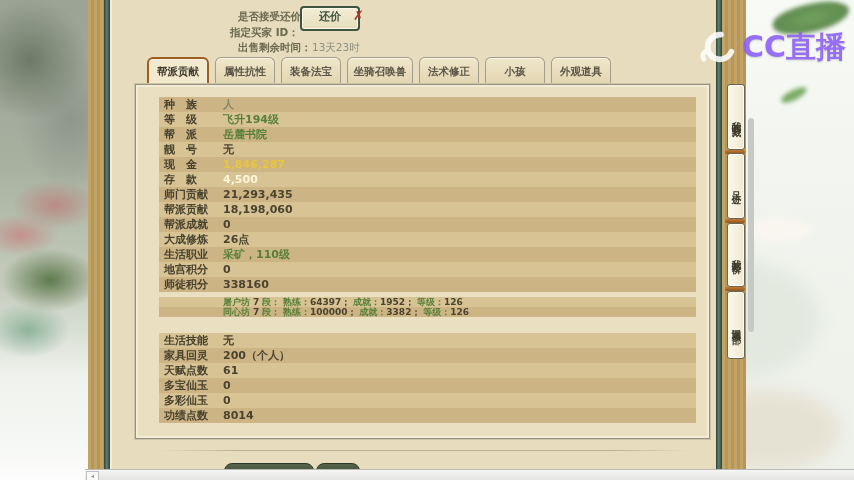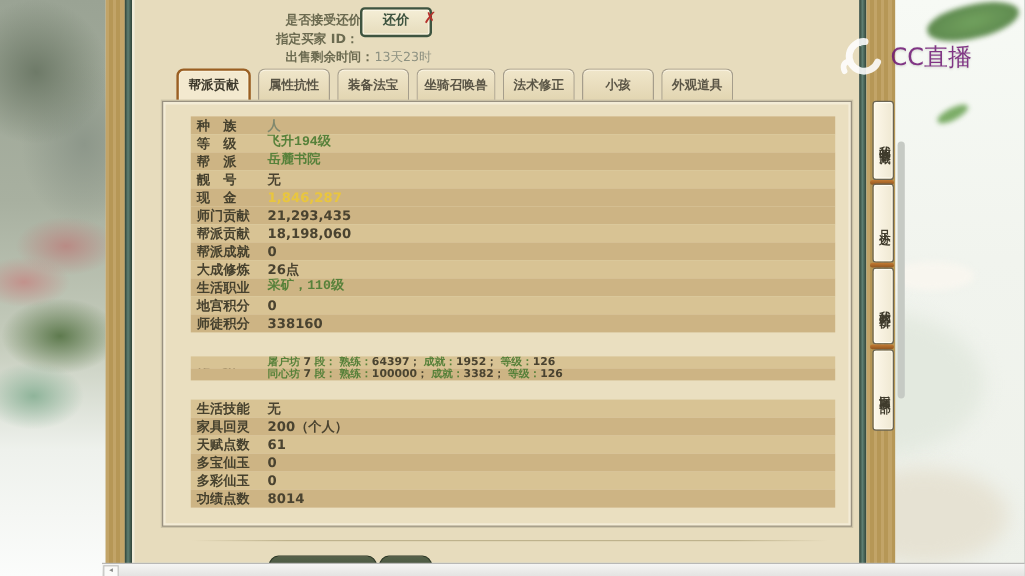--- a/index.html
+++ b/index.html
@@ -60,21 +60,21 @@
   .row{position:relative;height:15px;line-height:15px;font-size:11px;white-space:nowrap;overflow:hidden;}
   .row.d{background:#cdb484;}
   .row.l{background:#d8c394;}
   .wrow{position:relative;height:10px;line-height:10px;font-size:9px;white-space:nowrap;overflow:hidden;}
   .wrow.d{background:#cdb484;}
   .wrow.l{background:#d8c394;}
   .lab{position:absolute;left:5px;color:#46412e;font-weight:bold;}
   .val{position:absolute;left:64px;font-weight:bold;}
   .v-dark{color:#4a4330;}
   .v-grey{color:#80886e;}
-  .v-green{color:#57813a;font-family:Liberation Mono, monospace;}
+  .v-green{color:#57813a;}
   .v-gold{color:#e9c63e;}
   .v-bright{color:#fdf6d8;}
   .wg{color:#57813a;font-weight:bold;}
   .wd{color:#4a4330;font-weight:bold;}
   .wlab{position:absolute;left:5px;top:0px;color:#46412e;font-weight:bold;font-size:11px;}
 
   .divider{left:160px;top:450px;width:530px;height:1px;
     background:linear-gradient(90deg,rgba(190,178,140,0),#beb28c 15%,#beb28c 85%,rgba(190,178,140,0));}
 
   .bottom-btn{position:absolute;top:463px;height:16px;background:linear-gradient(180deg,#55624a,#3d4a35);
@@ -93,21 +93,21 @@
   .v-scrollbar{left:748px;top:118px;width:6px;height:214px;background:#c6cac4;border-radius:3px;}
 
   
   .hbar{left:85px;top:469px;width:769px;height:11px;
     background:linear-gradient(180deg,#f5f5f3,#e2e2e0);border-top:1px solid #b8b8b6;}
   .hbar-btn{left:86px;top:471px;width:11px;height:8px;background:#fafaf8;border:1px solid #c0c0be;
     font-size:6px;line-height:7px;color:#8a8a88;text-align:center;}
 
   
   .cc{left:700px;top:26px;width:150px;height:42px;opacity:0.88;display:flex;align-items:center;gap:4px;}
-  .cc-text{color:#701a75;font-size:20px;font-weight:normal;text-shadow:0 1px 2px rgba(120,130,120,.35);}
+  .cc-text{color:#8b5cf6;font-size:30px;font-weight:bold;text-shadow:0 1px 2px rgba(120,130,120,.35);}
 </style>
 </head>
 <body>
 
 <div class="stage">
 
   <div class="abs bg-right">
     <div class="blob" style="left:640px;top:260px;width:180px;height:120px;background:#e3e9df;"></div>
     <div class="blob" style="left:700px;top:390px;width:140px;height:80px;background:#e6e2d3;"></div>
     <div class="blob" style="left:742px;top:218px;width:70px;height:24px;background:#f8f6ef;filter:blur(3px);"></div>
@@ -159,20 +159,24 @@
           <span class="val v-green">岳麓书院</span>
         </div>
       <div class="row l">
           <span class="lab">靓　号</span>
           <span class="val v-dark">无</span>
         </div>
       <div class="row d">
           <span class="lab">现　金</span>
           <span class="val v-gold">1,846,287</span>
         </div>
+      <div class="row l">
+          <span class="lab">存　款</span>
+          <span class="val v-bright">4,500</span>
+        </div>
       <div class="row d">
           <span class="lab">师门贡献</span>
           <span class="val v-dark">21,293,435</span>
         </div>
       <div class="row l">
           <span class="lab">帮派贡献</span>
           <span class="val v-dark">18,198,060</span>
         </div>
       <div class="row d">
           <span class="lab">帮派成就</span>

